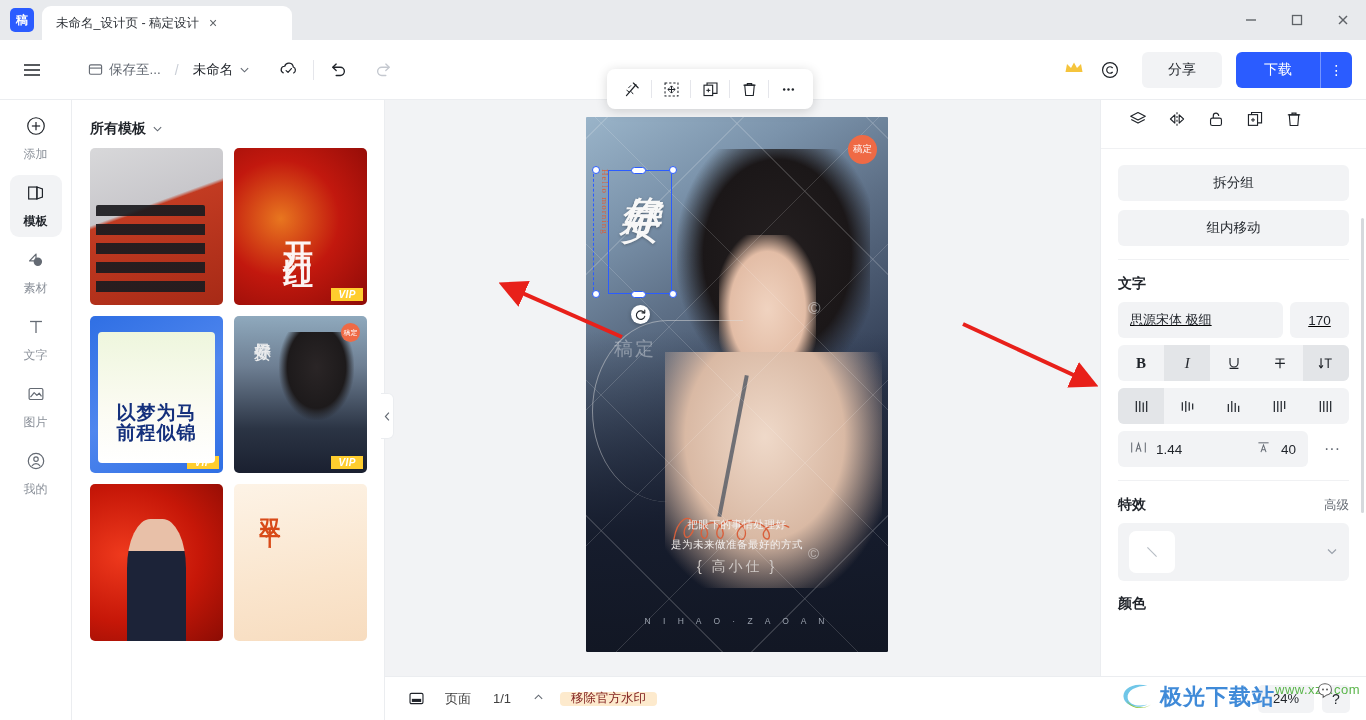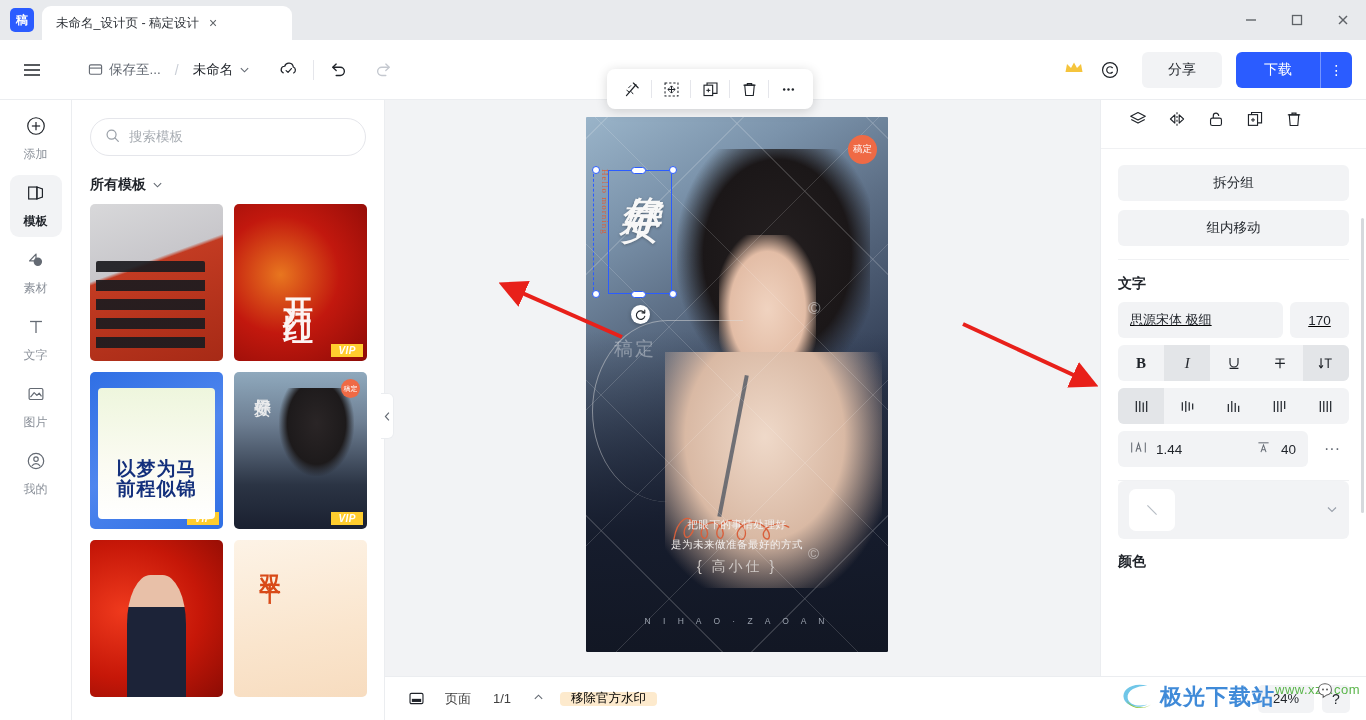--- a/index.html
+++ b/index.html
@@ -349,21 +349,21 @@
     display: flex; align-items: center; padding: 0 16px;
   }
   .b-ic { width: 30px; height: 28px; display: flex; align-items: center;
           justify-content: center; cursor: pointer; color: #1f2329; }
   .page-ctl {
     display: flex; align-items: center; gap: 22px; font-size: 13px;
     color: #404040; cursor: pointer; margin-left: 14px;
   }
   .wm-btn {
     margin-left: 16px; height: 14px; padding: 0 11px; background: #fdeacd;
-    color: #000000; font-size: 12.5px; border-radius: 4px; display: flex;
+    color: #7f1d1d; font-size: 12.5px; border-radius: 4px; display: flex;
     align-items: center; cursor: pointer;
   }
   .zoom-pill {
     margin-left: auto; min-width: 56px; height: 28px; background: #f2f3f5;
     border-radius: 5px; display: flex; align-items: center;
     justify-content: center; font-size: 13px; color: #1f2329; cursor: pointer;
   }
   .help-pill {
     margin-left: 8px; width: 28px; height: 28px; background: #f2f3f5;
     border-radius: 5px; display: flex; align-items: center;
@@ -525,29 +525,20 @@
             <circle cx="12" cy="12" r="8.4" fill="none" stroke="#646a73" stroke-width="1.3"></circle>
             <circle cx="12" cy="10" r="2.4" fill="none" stroke="#646a73" stroke-width="1.3"></circle>
             <path d="M7.6 17.4 A5 5 0 0 1 16.4 17.4" fill="none" stroke="#646a73" stroke-width="1.3"></path>
           </svg>
       </span>
       <span class="rail-label">我的</span>
     </div>
   </div>
 
   <div class="panel">
-    <div class="search-box">
-      <span>
-        <svg width="15" height="15" viewBox="0 0 16 16">
-            <circle cx="7" cy="7" r="4.8" fill="none" stroke="#9aa0a8" stroke-width="1.3"></circle>
-            <line x1="10.6" y1="10.6" x2="14.2" y2="14.2" stroke="#9aa0a8" stroke-width="1.3" stroke-linecap="round"></line>
-          </svg>
-      </span>
-      <span class="search-ph">搜索模板</span>
-    </div>
 
     <div class="cat-row">
       <span class="cat-title">所有模板</span>
       <span>
         <svg width="11" height="11" viewBox="0 0 12 12">
             <polyline points="2,4.5 6,8.5 10,4.5" fill="none" stroke="#646a73" stroke-width="1.2"></polyline>
           </svg>
       </span>
     </div>
 
@@ -810,20 +801,24 @@
               <path d="M7 13.5 L10 5 L13 13.5 M8.1 10.6 H11.9" fill="none" stroke="#646a73" stroke-width="1.2"></path>
             </svg>
           </span>
           <span class="mv">40</span>
         </div>
         <div class="dots3">···</div>
       </div>
 
       <div class="rp-div"></div>
 
+      <div class="sec-head">
+        <span class="sec-title">特效</span>
+        <span class="sec-link">高级</span>
+      </div>
 
       <div class="fx-box">
         <div class="fx-sw">
           <svg width="22" height="22" viewBox="0 0 24 24">
               <line x1="7" y1="7" x2="17" y2="17" stroke="#b6bcc4" stroke-width="1.2"></line>
             </svg>
         </div>
         <span class="fx-caret">
           <svg width="12" height="12" viewBox="0 0 12 12">
               <polyline points="2,4.5 6,8.5 10,4.5" fill="none" stroke="#9aa1ab" stroke-width="1.2"></polyline>

